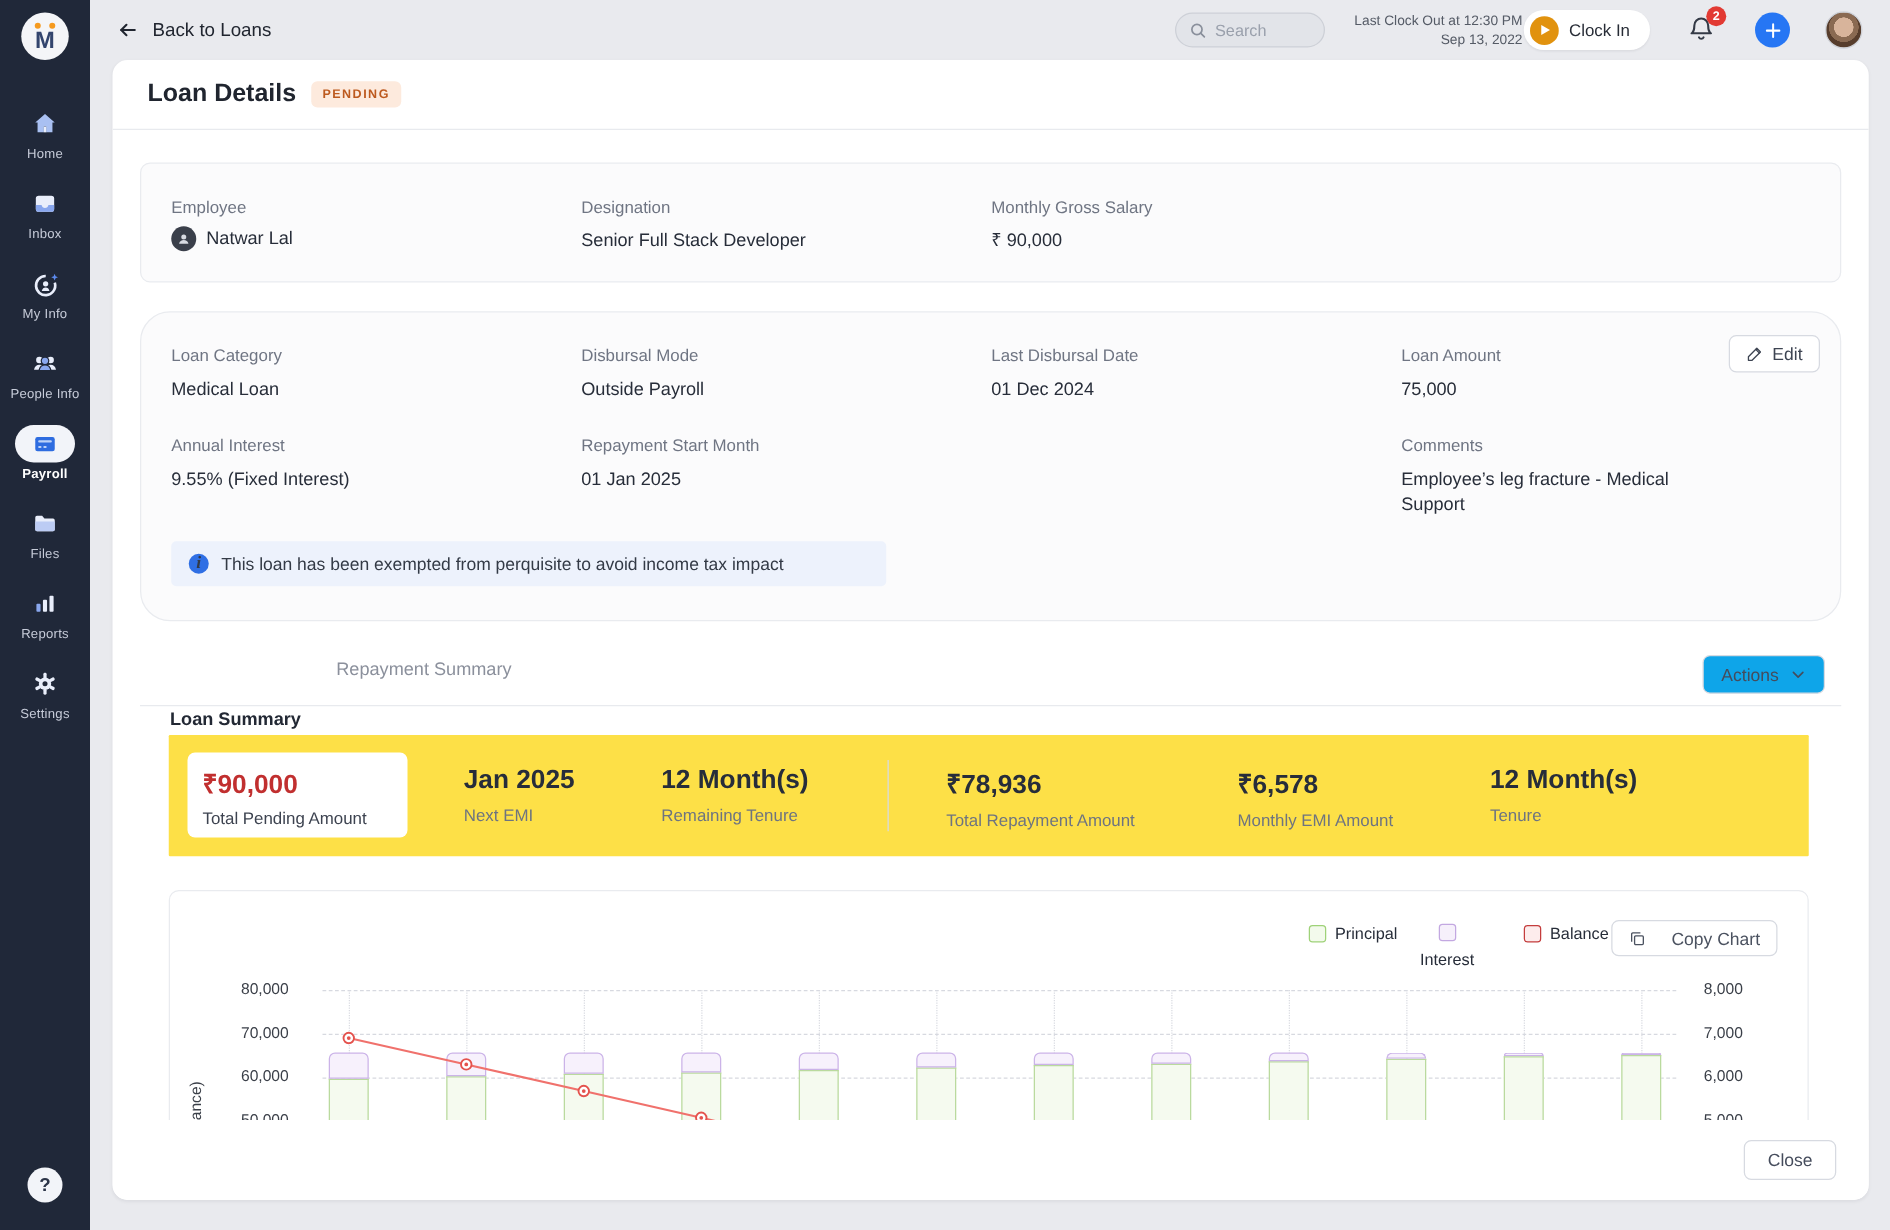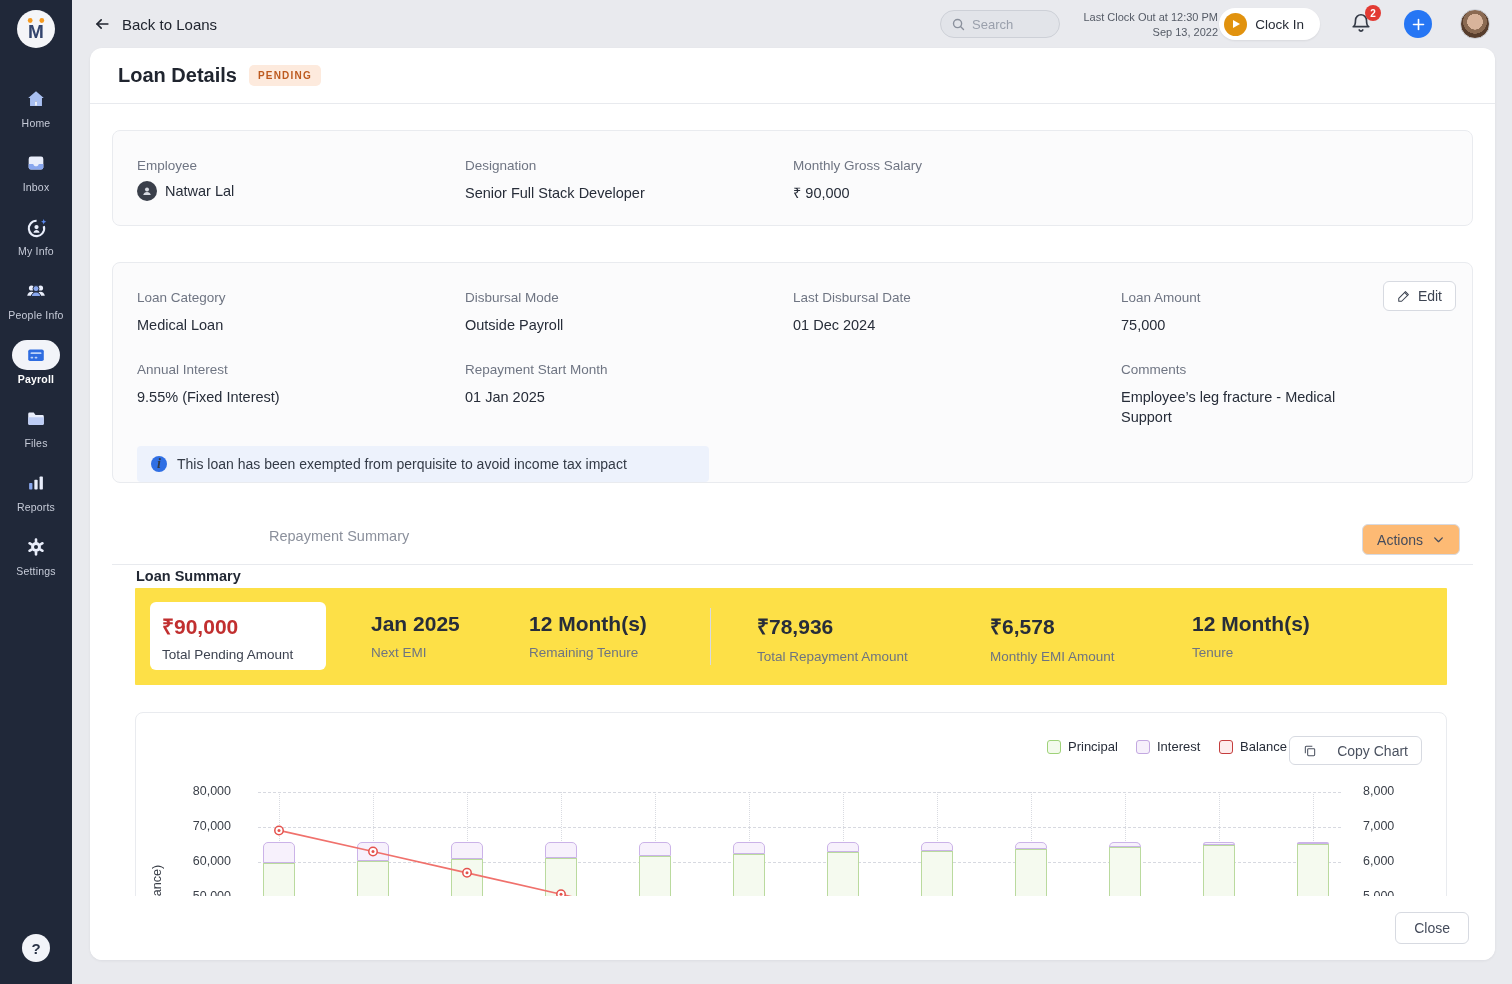--- a/index.html
+++ b/index.html
@@ -51,38 +51,38 @@
                  display:flex; align-items:center; padding-left:28px; gap:12px; }
   .page-title { font-size:20px; font-weight:bold; color:#20252f; }
   .status-badge { background:#fdeadd; color:#bd5a1f; font-size:10px; font-weight:bold; letter-spacing:1.2px;
                   padding:5px 9px; border-radius:5px; }
 
   .info-card { position:absolute; background:#fbfbfc; border:1px solid #e9ebef; border-radius:8px; }
   .fld-label { font-size:13.5px; color:#701; color:#6f7583; }
   .fld-value { font-size:14.5px; color:#272d39; font-weight:500; margin-top:10px; line-height:20px; }
   .emp-card { left:22px; top:82px; width:1361px; height:96px; }
   .emp-col { position:absolute; top:27px; }
-  .loan-cardbox { left:22px; top:214px; width:1361px; height:221px; }
+  .loan-cardbox { left:22px; top:201px; width:1361px; height:248px;border-radius:24px; }
   .loan-col { position:absolute; width:310px; }
   .edit-btn { position:absolute; right:16px; top:18px; height:30px; padding:0 13px; background:#fff; border:1px solid #d7dae1;
               border-radius:6px; display:flex; align-items:center; gap:7px; font-size:14px; color:#3d4452; cursor:pointer; }
   .info-banner { position:absolute; left:24px; top:183px; height:36px; width:572px; background:#edf2fc; border-radius:4px;
                  display:flex; align-items:center; gap:10px; padding:0 14px; }
   .info-banner span { font-size:14px; color:#333a46; }
   .i-circle { width:16px; height:16px; border-radius:50%; background:#2f6fe4; color:#fff; font-size:11px; font-weight:bold;
               display:flex; align-items:center; justify-content:center; flex:0 0 16px; font-family:"Liberation Serif", serif; font-style:italic; }
   .name-row { display:flex; align-items:center; gap:8px; margin-top:8px; }
   .mini-avatar { width:20px; height:20px; border-radius:50%; background:#3a3f4a; display:flex; align-items:center; justify-content:center; }
 
   
   .tabs-row { position:absolute; left:22px; top:470px; width:1361px; height:47px; border-bottom:1px solid #e8eaee; }
   .tab { position:absolute; top:10px; font-size:14.5px; cursor:pointer; padding-bottom:16px; }
   .tab.active { color:#222834; font-weight:bold; border-bottom:3px solid #3a4150;margin-top:40px; }
   .tab.inactive { color:#8b909c; }
-  .actions-btn { position:absolute; right:13px; top:6px; height:31px; padding:0 14px; background:#fdba74; border:1px solid #d7dae1;
+  .actions-btn { position:absolute; right:13px; top:6px; height:31px; padding:0 14px; background:#0ea5e9; border:1px solid #d7dae1;
                  border-radius:6px; display:flex; align-items:center; gap:9px; font-size:14px; color:#454c5c; cursor:pointer; }
 
   
   .summary-strip { position:absolute; left:45px; top:540px; width:1312px; height:97px; background:#fde047; border-radius:1px; }
   .sum-cell { position:absolute; top:24px; }
   .sum-val { font-size:21px; font-weight:bold; color:#272d3a; }
   .sum-lbl { font-size:13.5px; color:#6e7480; margin-top:9px; }
   .sum-card { position:absolute; left:15px; top:14px; width:176px; height:68px; background:#ffffff; border-radius:6px; padding:10px 12px; }
   .sum-card .sum-val { font-size:21px; }
   .sum-card .sum-lbl { color:#3d4350; font-weight:500; margin-top:7px; }
@@ -384,21 +384,21 @@
       <div class="sum-lbl">Tenure</div>
     </div>
   </div>
 
   <div class="chart-card">
     <div class="legend-row">
       <div class="legend-item" style="left:911px;">
         <span class="legend-swatch" style="background: rgb(243, 250, 236); border-color: rgb(159, 210, 121);"></span>
         <span class="legend-lbl">Principal</span>
       </div>
-      <div class="legend-item" style="left:1000px;">
+      <div class="legend-item" style="left:1000px;flex-direction:column;">
         <span class="legend-swatch" style="background: rgb(246, 240, 251); border-color: rgb(195, 168, 225);"></span>
         <span class="legend-lbl">Interest</span>
       </div>
       <div class="legend-item" style="left:1083px;">
         <span class="legend-swatch" style="background: rgb(253, 236, 236); border-color: rgb(196, 61, 61);"></span>
         <span class="legend-lbl">Balance</span>
       </div>
       <div class="copy-btn">
         <svg width="14" height="14" viewBox="0 0 24 24" fill="none" stroke="#4b5260" stroke-width="1.8" stroke-linejoin="round">
             <rect x="8" y="8" width="12" height="12" rx="1.5"></rect>

